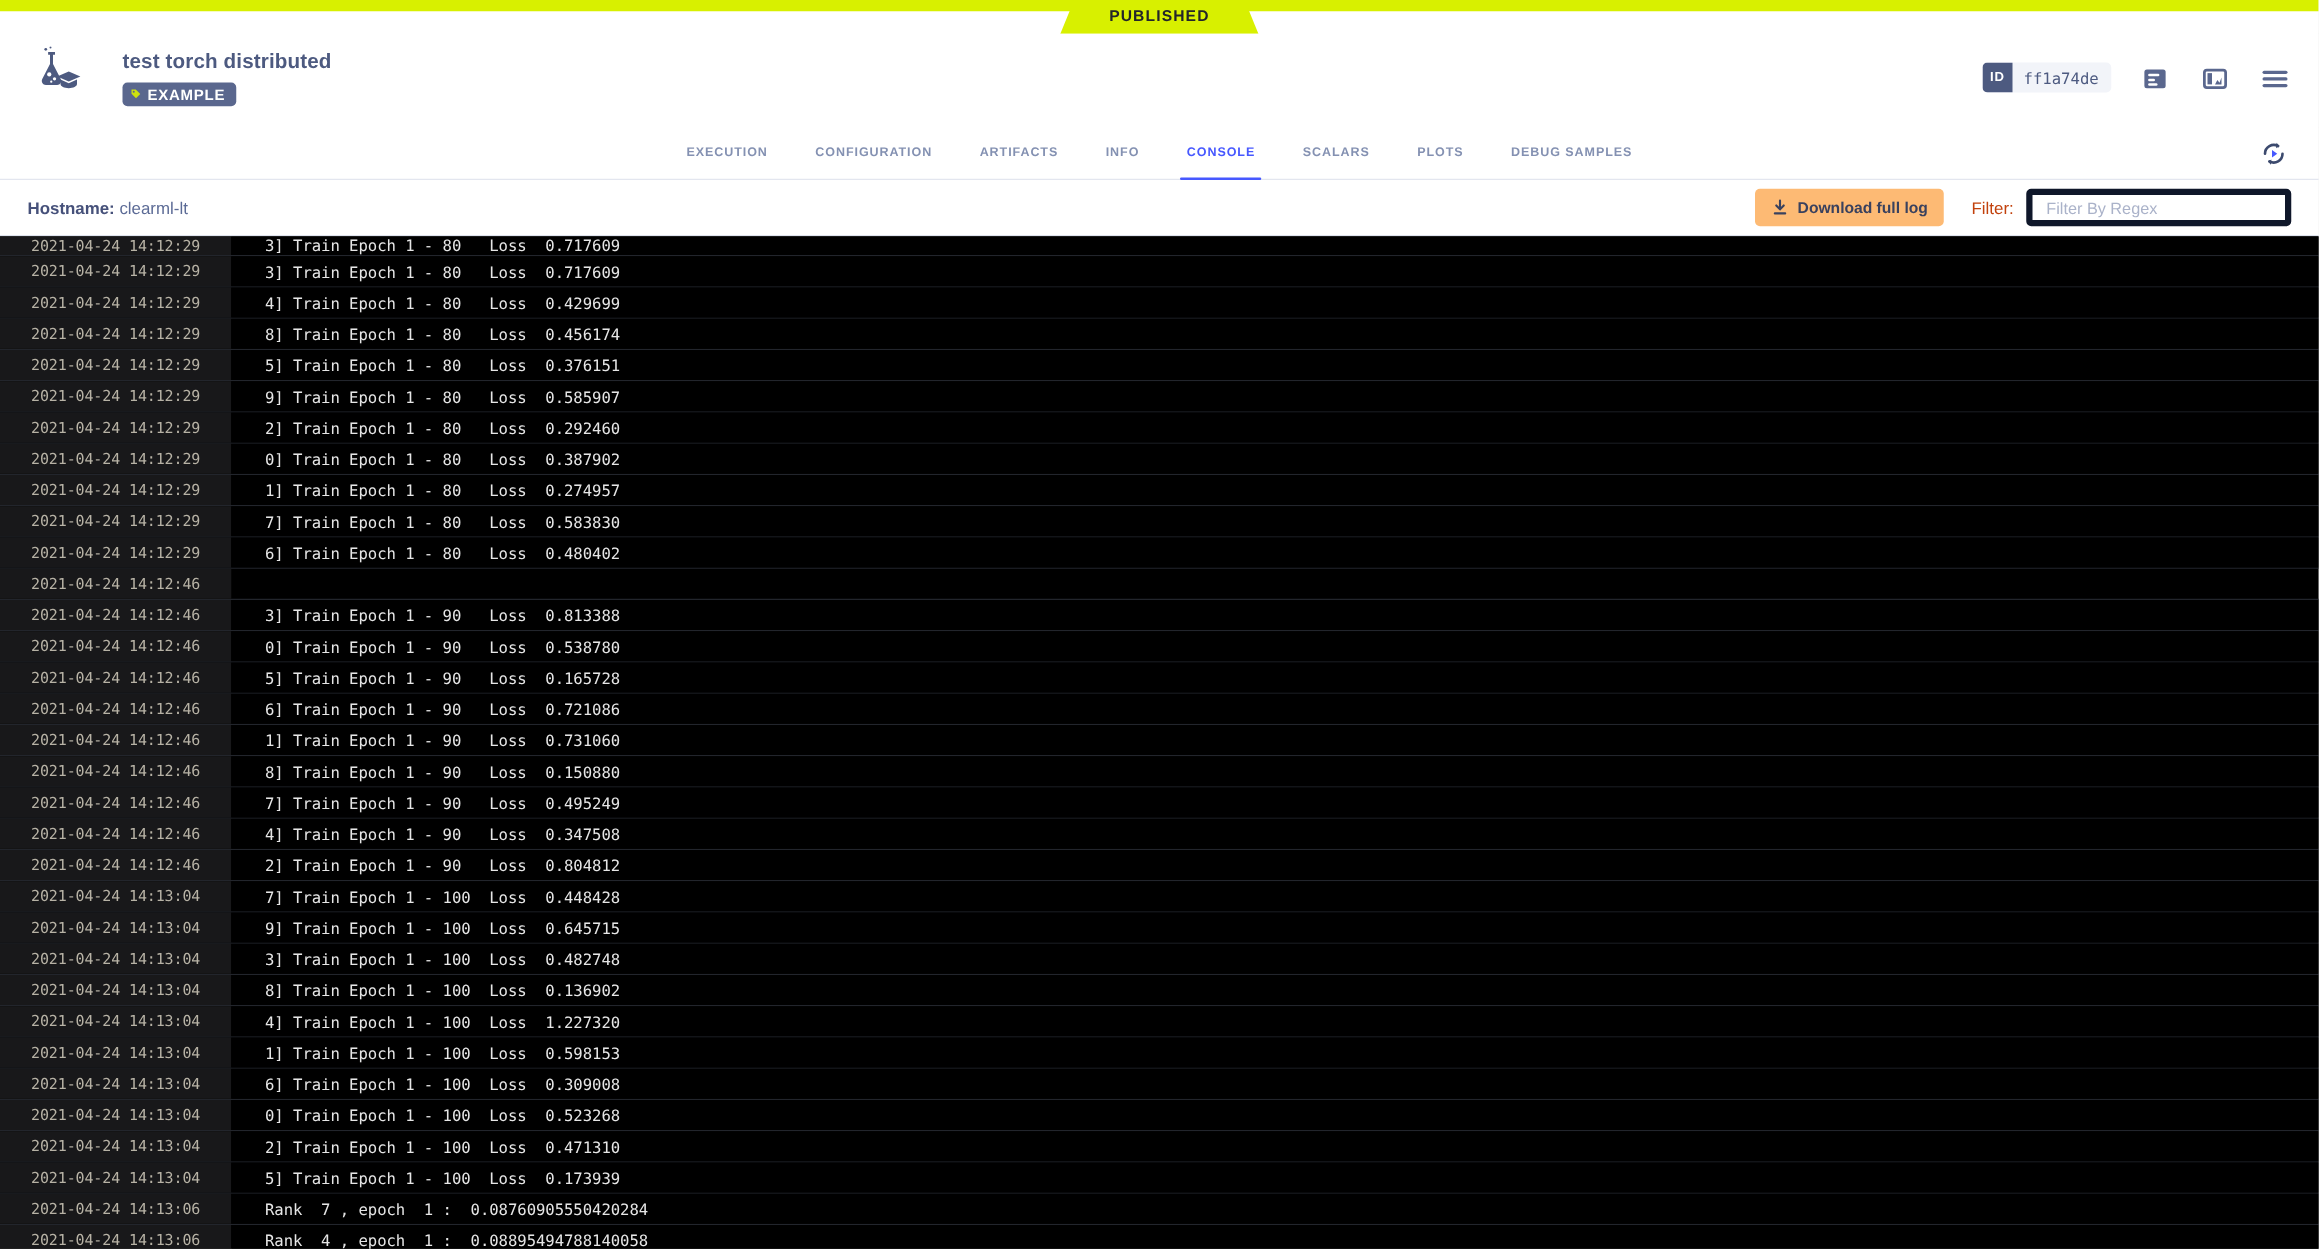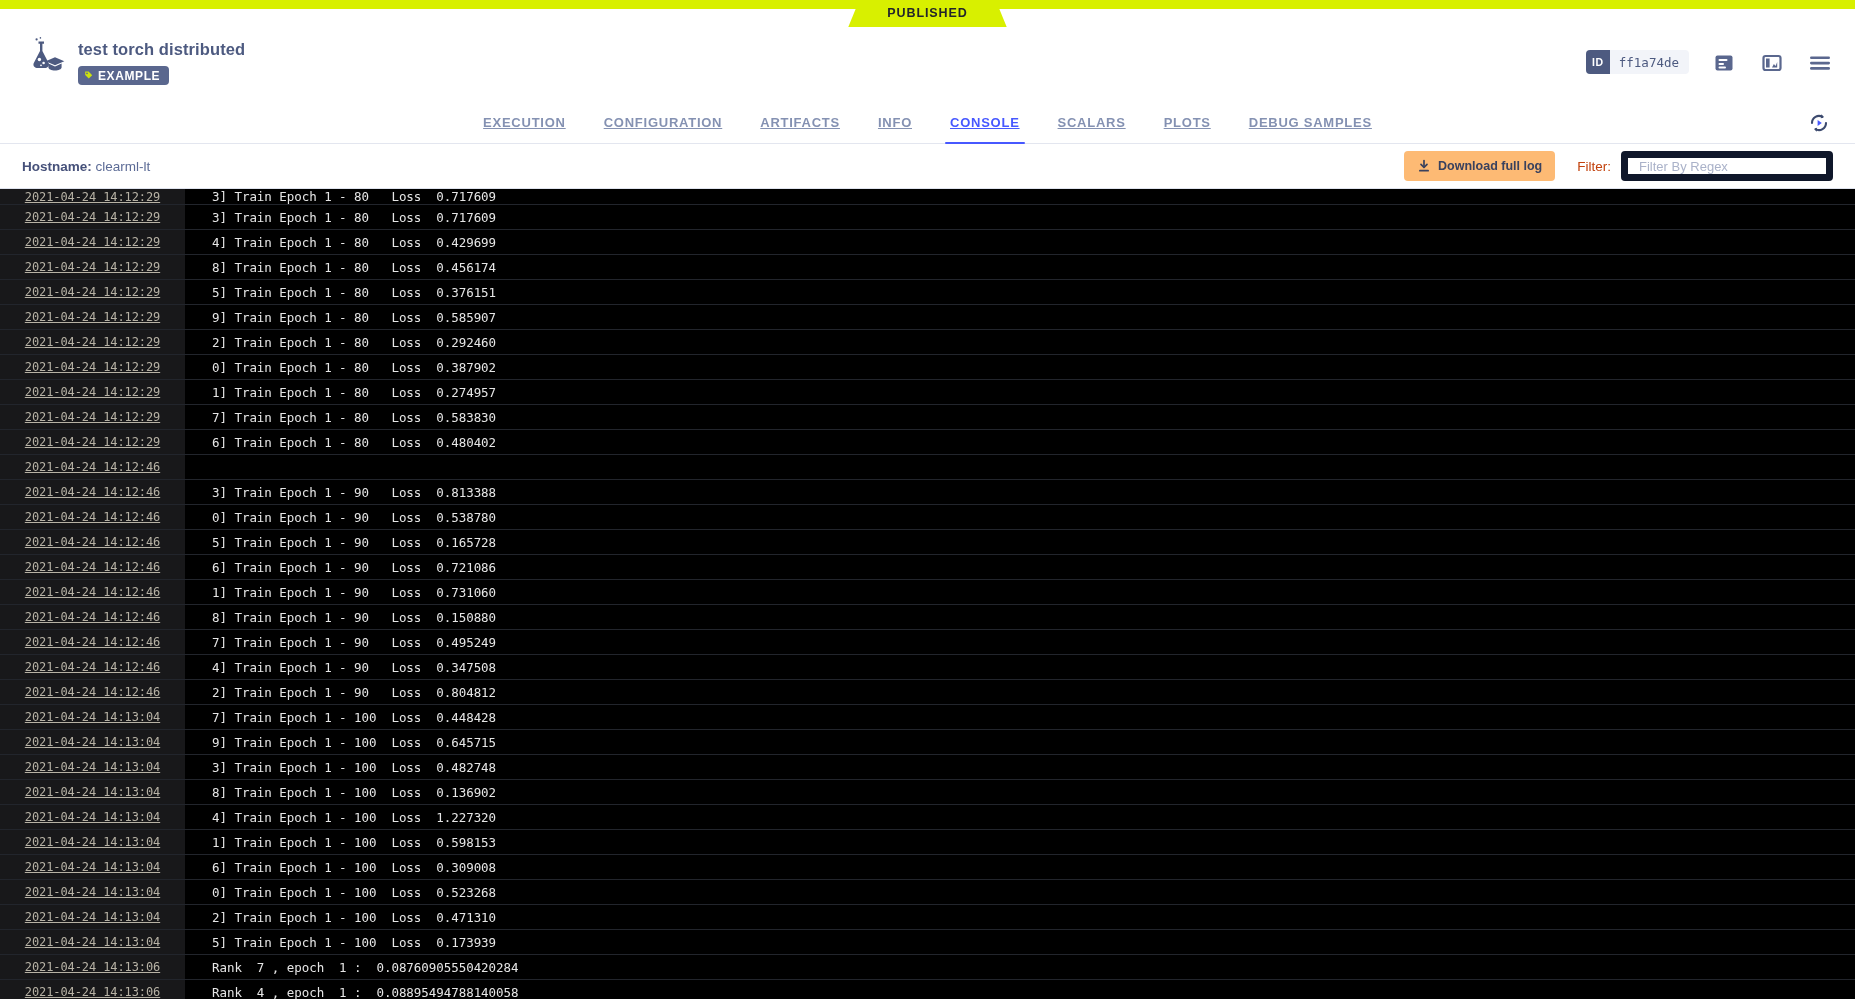--- a/index.html
+++ b/index.html
@@ -48,21 +48,21 @@
     position: relative;
     height: 75px;
     background: #ffffff;
     display: flex;
     align-items: flex-start;
     padding: 6px 22px 0 22px;
   }
   .brand {
     display: flex;
     align-items: flex-start;
-    gap: 12px;
+    gap: 32px;
   }
   .logo-mark { width: 44px; height: 40px; flex: none; margin-top: 4px; }
   .title-col { display: flex; flex-direction: column; gap: 7px; padding-top: 7px; }
   .exp-title {
     font-size: 16.5px;
     font-weight: bold;
     color: #4d5a80;
     letter-spacing: 0.1px;
   }
   .tag-row { display: flex; }
@@ -127,27 +127,26 @@
     display: flex;
     align-items: stretch;
     justify-content: center;
   }
   .tabs { display: flex; align-items: stretch; gap: 0; }
   .tab {
     position: relative;
     display: flex;
     align-items: center;
     padding: 0 19px;
-    font-size: 13px;
+    font-size: 10px;
     font-weight: bold;
     letter-spacing: 0.75px;
     color: #8491b2;
     cursor: pointer;
     white-space: nowrap;
-    text-decoration: underline;
   }
   .tab.active { color: #4758ff; }
   .tab.active::after {
     content: "";
     position: absolute;
     left: 14px; right: 14px; bottom: -1px;
     height: 2.5px;
     background: #4758ff;
     border-radius: 2px;
   }
@@ -191,21 +190,21 @@
     font-family: "Liberation Sans", sans-serif;
     font-size: 12.5px;
     font-weight: bold;
     cursor: pointer;
   }
   .filter-group { display: flex; align-items: center; gap: 10px; }
   .filter-label { font-size: 13.5px; color: #c2410c; }
   .filter-input {
     width: 212px;
     height: 30px;
-    border: 7px solid #0f172a;
+    border: 5px solid #0f172a;
     border-radius: 4px;
     padding: 0 11px;
     font-family: "Liberation Sans", sans-serif;
     font-size: 13px;
     color: #3c4val;
     color: #3c4a6e;
     background: #ffffff;
     outline: none;
   }
   .filter-input::placeholder { color: #aab2c9; }
@@ -230,21 +229,20 @@
     width: 185px;
     flex: none;
     background: #18181a;
     height: 100%;
     display: flex;
     align-items: center;
     justify-content: center;
     color: #b7b2a5;
     font-size: 12px;
     letter-spacing: -0.1px;
-    text-decoration: underline;
   }
   .log-msg {
     flex: 1;
     background: #000000;
     height: 100%;
     display: flex;
     align-items: center;
     color: #e6e6e6;
     padding-left: 27px;
     white-space: pre;

